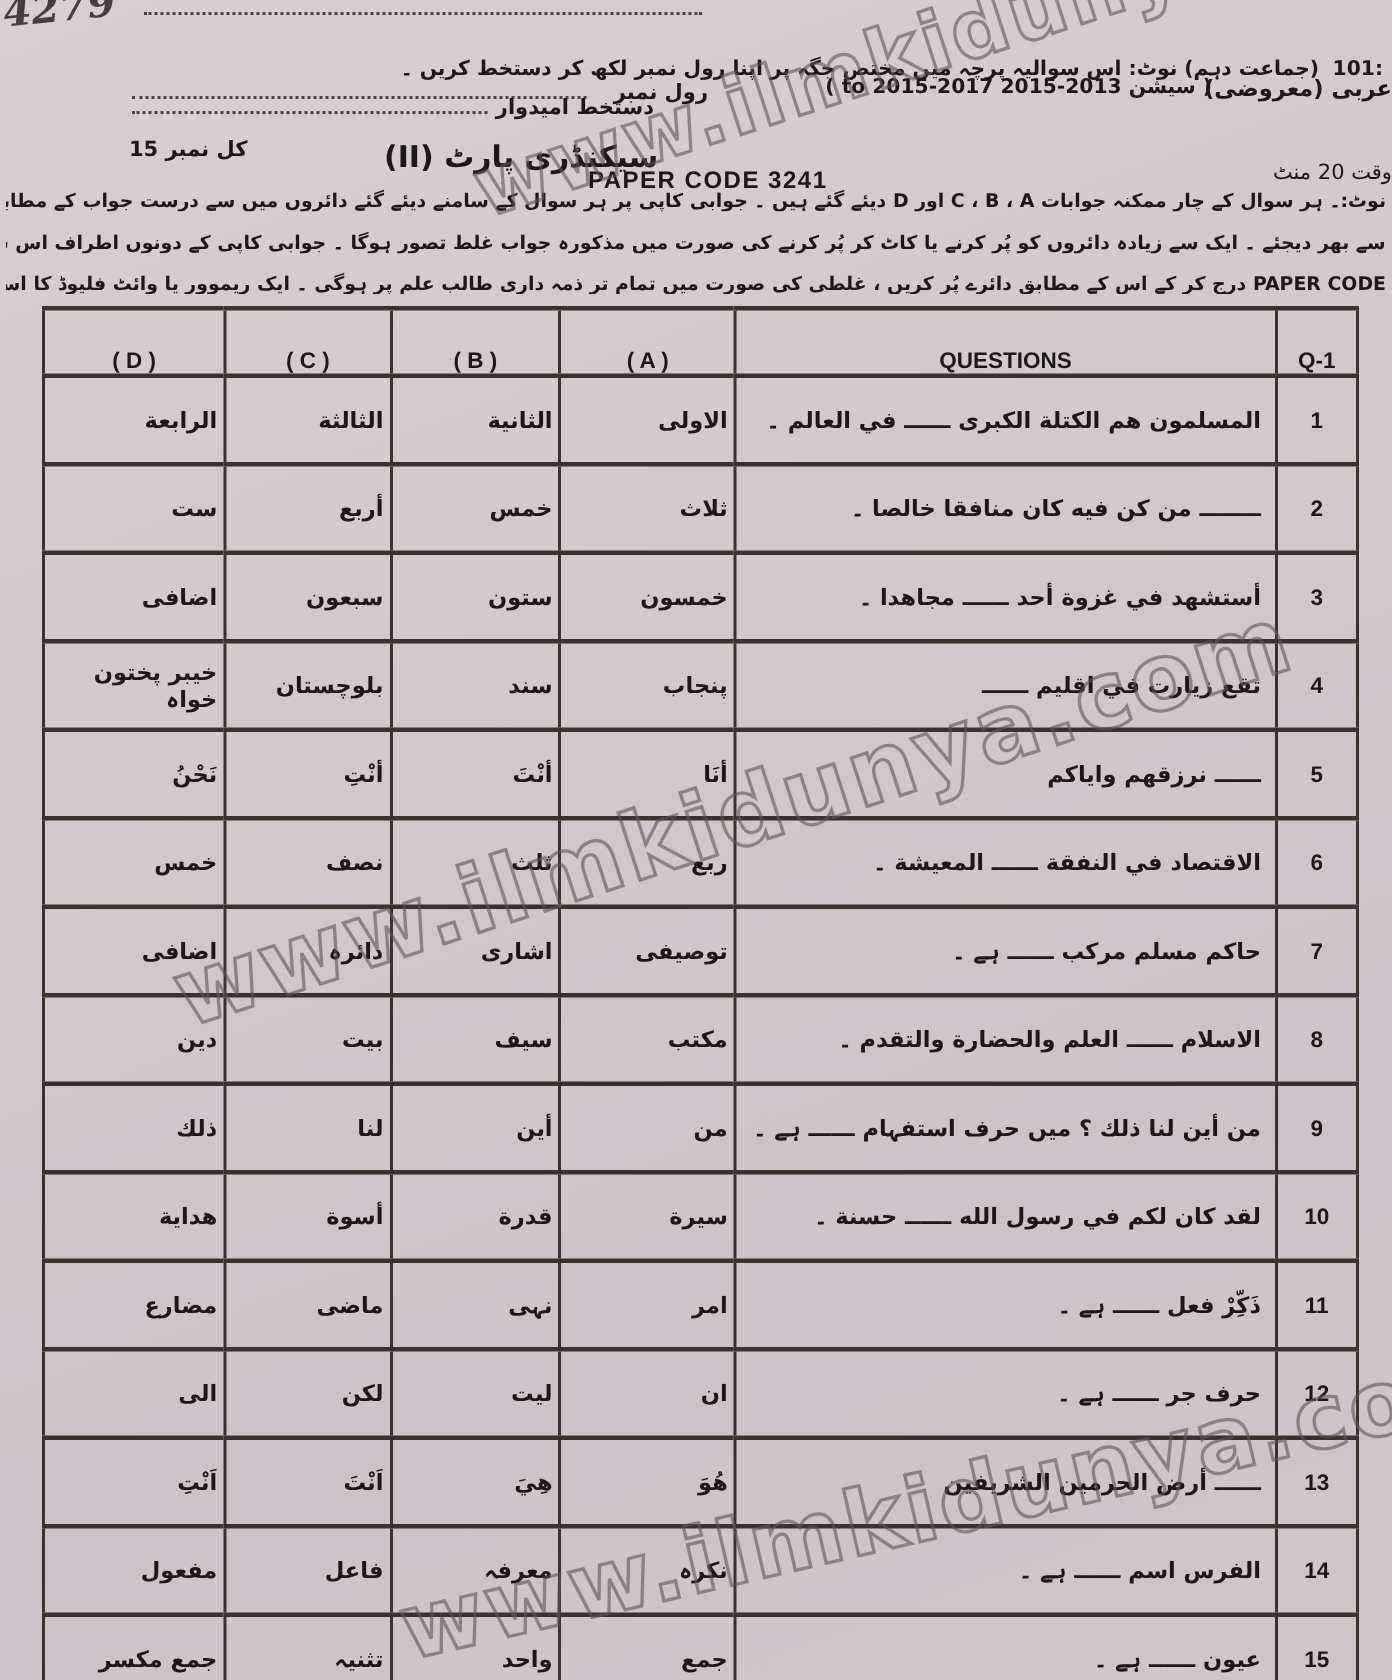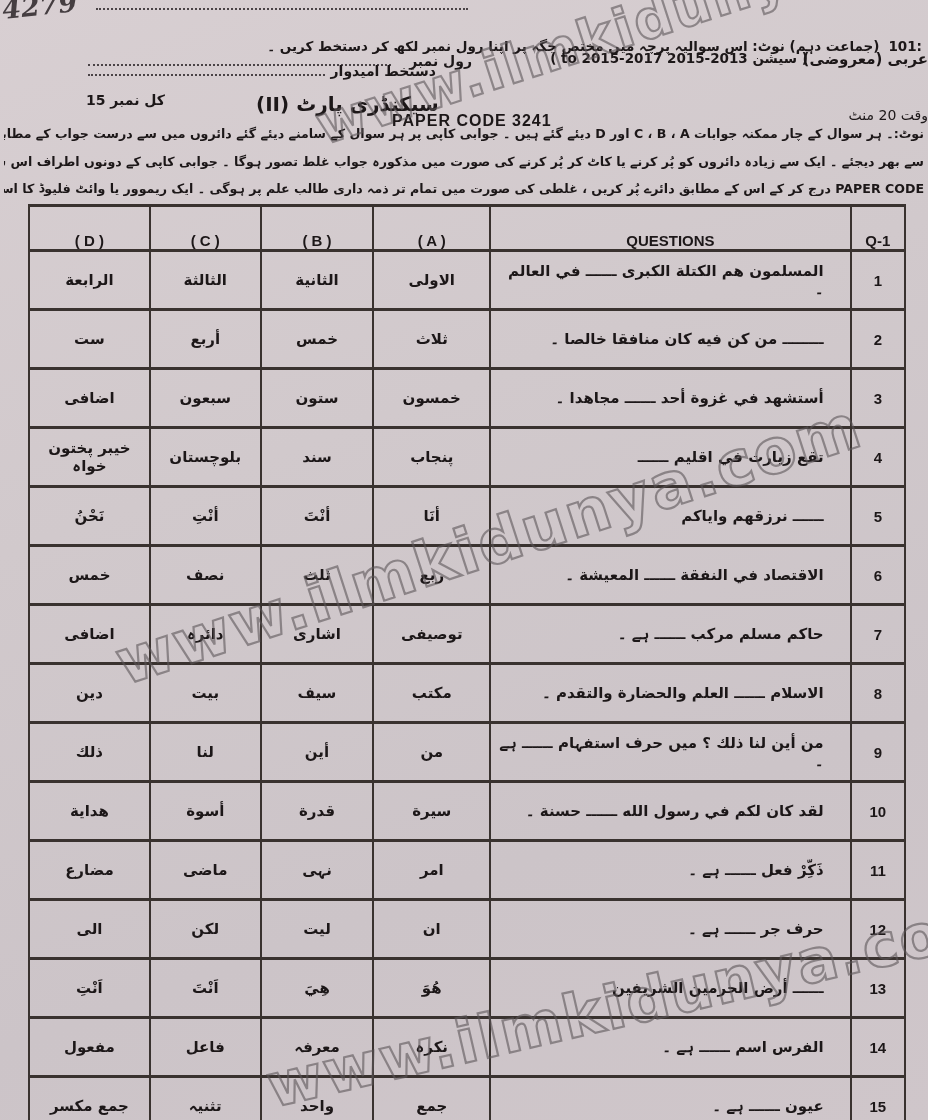--- a/index.html
+++ b/index.html
@@ -47,22 +47,22 @@
     border-collapse:collapse;table-layout:fixed;direction:rtl;
   }
   .qtable th,.qtable td{
     border:2px solid #39322f;border-top-width:3px;border-bottom-width:3px;
     padding:0 4px;overflow:hidden;
   }
   .qtable thead th{height:42px;font-family:"Liberation Sans",sans-serif;
     font-size:15px;font-weight:bold;text-align:center;}
   .qtable td{height:56px;font-size:15px;font-weight:bold;}
   td.qno{text-align:center;font-family:"Liberation Sans",sans-serif;font-size:15px;}
-  td.qtext{text-align:right;padding-right:26px;margin-left:40px;}
-  td.opt{text-align:center;border-radius:22px;}
+  td.qtext{text-align:right;padding-right:9px;margin-left:40px;}
+  td.opt{border-radius:22px;}
 
   
   .wm{
     position:absolute;white-space:nowrap;pointer-events:none;
     font-family:"DejaVu Sans",sans-serif;font-weight:bold;letter-spacing:2px;
     color:transparent;-webkit-text-stroke:2.2px rgba(92,85,89,0.6);
     transform-origin:left center;direction:ltr;unicode-bidi:isolate;
   }
   .wm1{left:318px;top:96px;font-size:54px;transform:rotate(-18deg);}
   .wm2{left:118px;top:628px;font-size:62px;transform:rotate(-18deg);}

